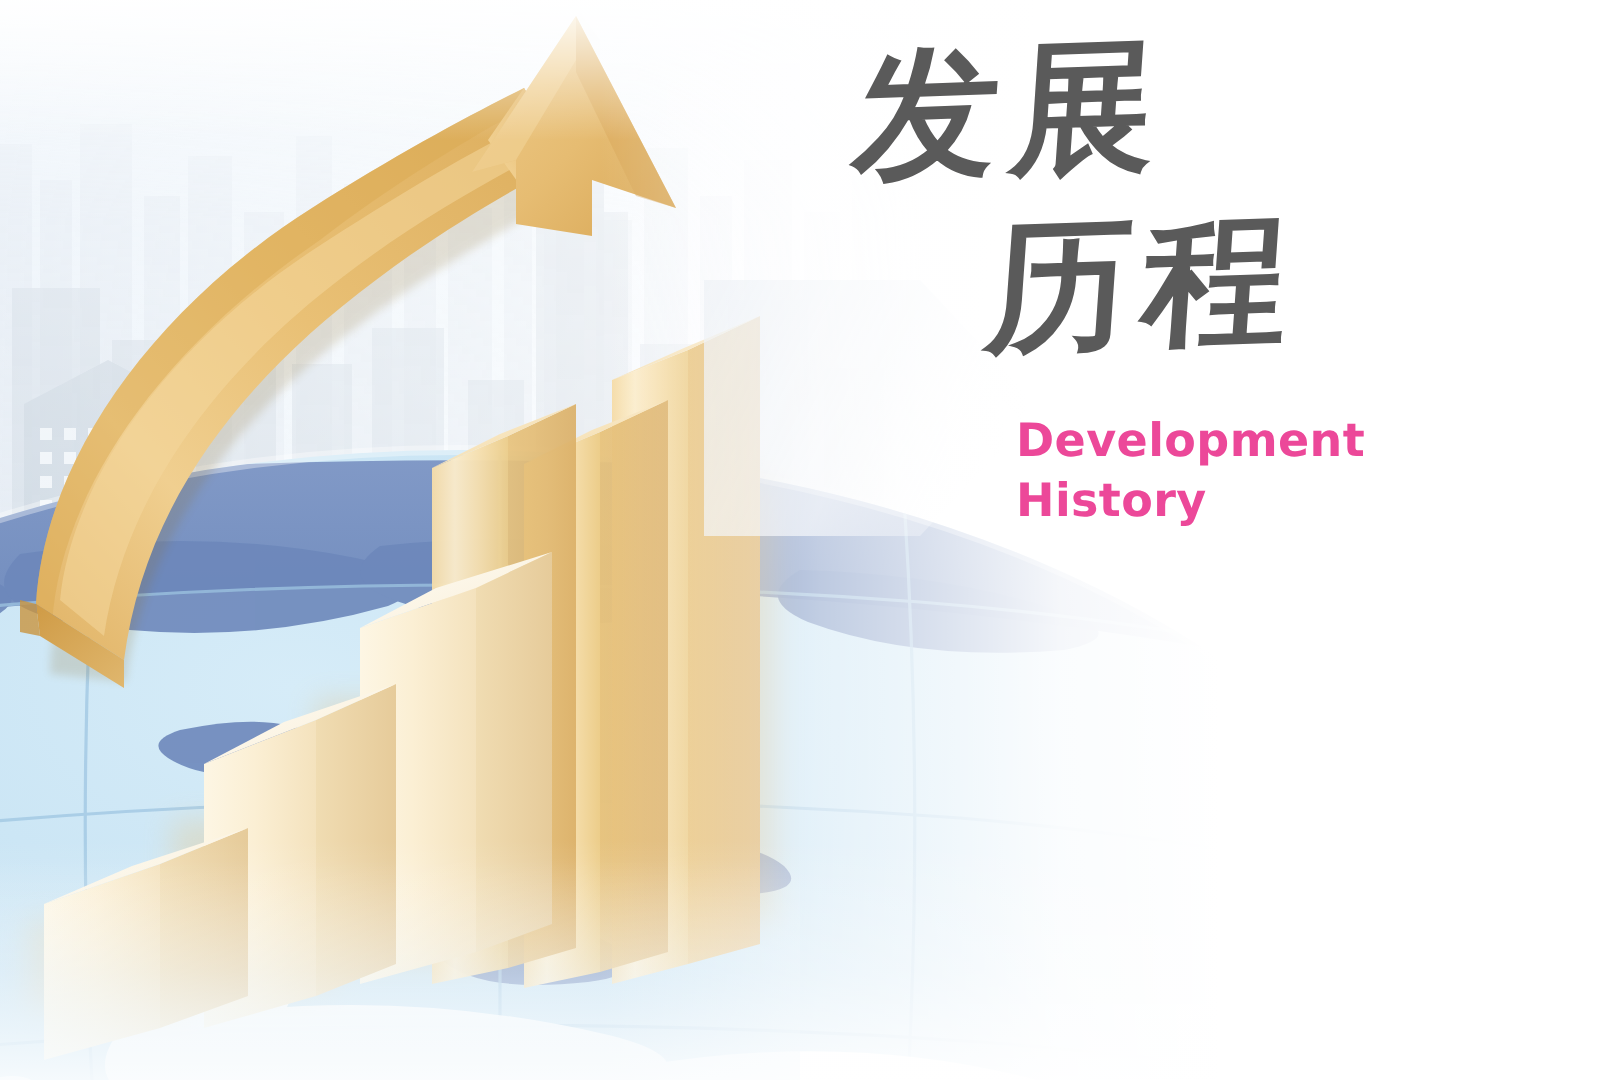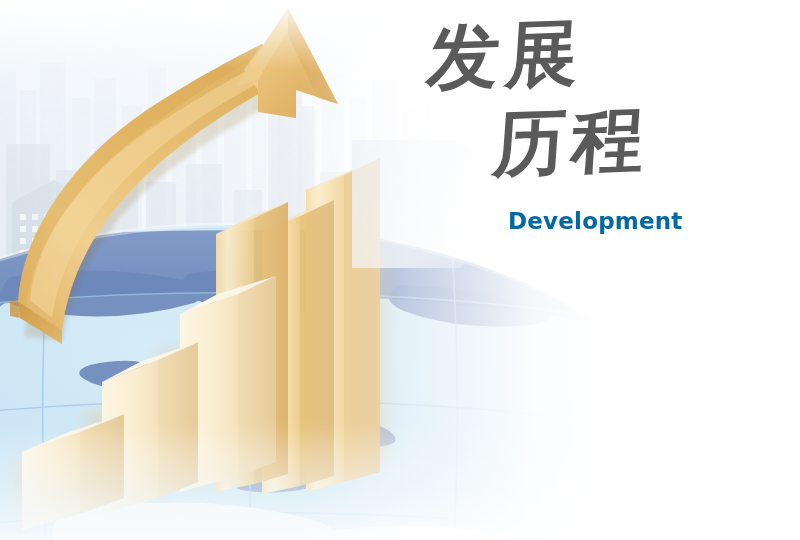--- a/index.html
+++ b/index.html
@@ -115,21 +115,21 @@
     margin-top: 14px;
     margin-left: 66px;
     transform: skewX(-6deg) rotate(-2deg);
     transform-origin: left top;
   }
   #en-block {
     margin-top: 26px;
     margin-left: 78px;
   }
   .en-line {
-    color: #0369a1;
+    color: #ec4899;
     font-family: "DejaVu Sans", sans-serif;
     font-weight: 700;
     font-size: 23px;
     line-height: 1.32;
     letter-spacing: 0.2px;
     white-space: nowrap;
   }
 </style>
 </head>
 <body>
@@ -494,16 +494,17 @@
 
   <div id="top-fade" class="layer"></div>
   <div id="right-fade" class="layer"></div>
   <div id="bottom-fade" class="layer"></div>
 
   <div id="headline">
     <div id="cn-line-1" class="cn-line">发展</div>
     <div id="cn-line-2" class="cn-line">历程</div>
     <div id="en-block">
       <div class="en-line">Development</div>
+      <div class="en-line">History</div>
     </div>
   </div>
 
 </div>
 
 </body></html>

